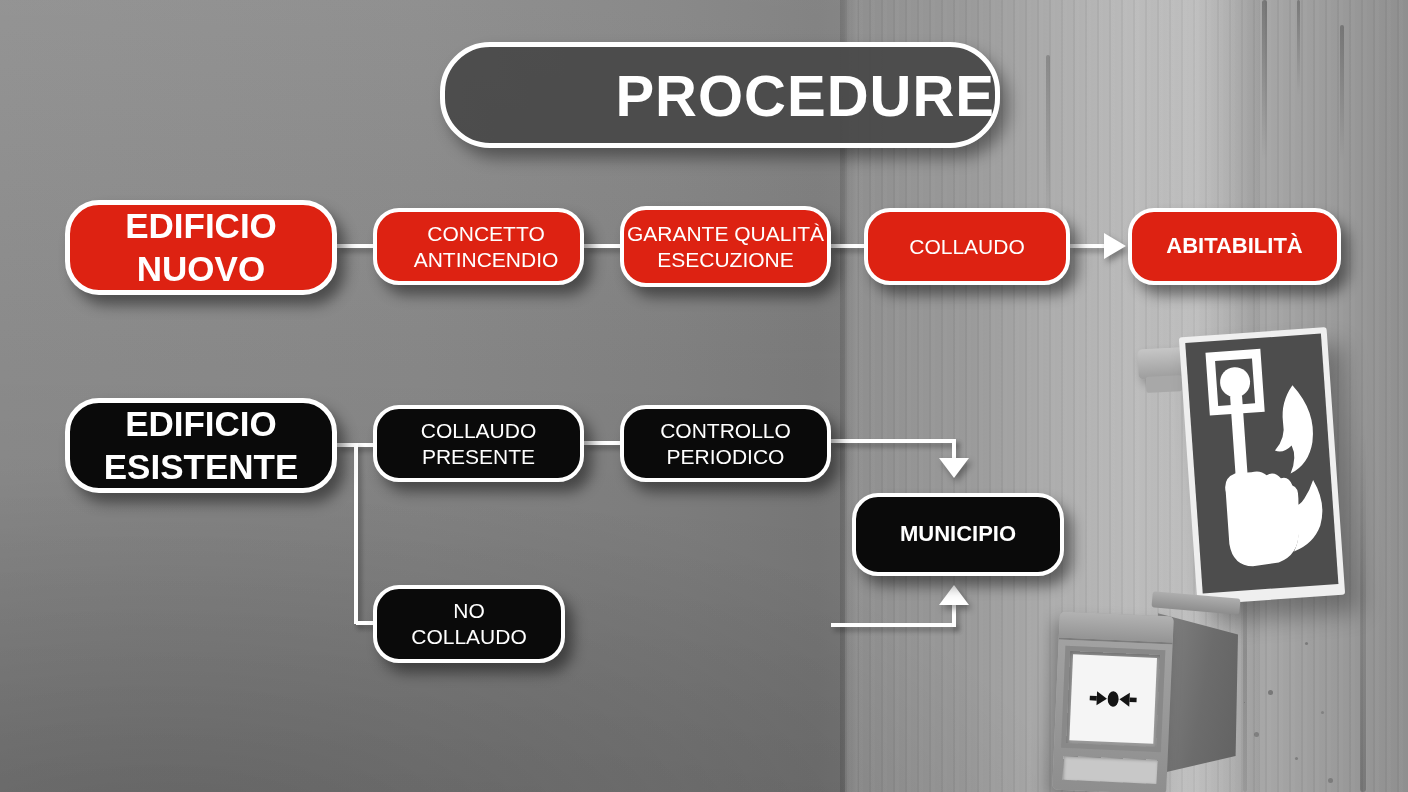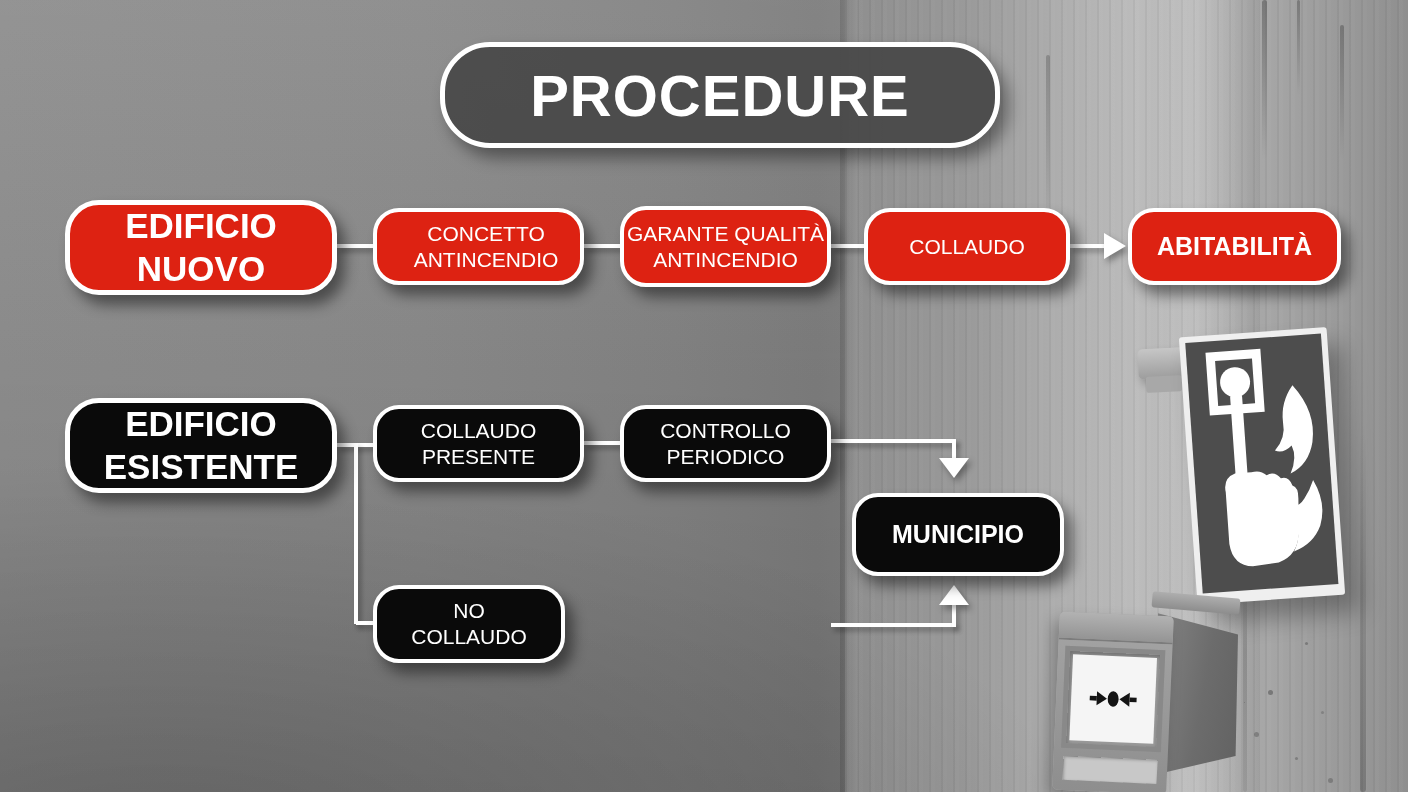--- a/index.html
+++ b/index.html
@@ -51,30 +51,30 @@
     background:linear-gradient(#a5a5a5,#8e8e8e);border-radius:5px;box-shadow:-6px 9px 16px rgba(0,0,0,.28);}
   .df-top{height:26px;background:linear-gradient(#b2b2b2,#949494);border-radius:5px 5px 0 0;border-bottom:2px solid #7c7c7c;}
   .df-frame{position:relative;margin:6px 7px 0;height:92px;border:5px solid #898989;background:#9a9a9a;
     box-shadow:inset 1px 2px 4px rgba(0,0,0,.3);}
   .df-label{position:absolute;inset:3px;background:#f5f5f5;display:flex;align-items:center;justify-content:center;}
   .df-label svg{width:50px;height:18px;}
   .df-bottom{margin:8px 10px 0;height:24px;background:#c8c8c8;box-shadow:inset 1px 1px 3px rgba(0,0,0,.25);}
   
   .title-box{position:absolute;left:440px;top:42px;width:560px;height:106px;box-sizing:border-box;
     background:rgba(74,74,74,0.96);border:5px solid #fff;border-radius:50px;z-index:10;
-    display:flex;align-items:center;justify-content:center;box-shadow:8px 10px 16px rgba(0,0,0,.4);}
+    display:flex;align-items:center;justify-content:flex-end;box-shadow:8px 10px 16px rgba(0,0,0,.4);}
   .title-box span{color:#fff;font-weight:700;font-size:58px;letter-spacing:1px;}
   .node{position:absolute;box-sizing:border-box;display:flex;align-items:center;justify-content:center;
     text-align:center;color:#fff;border:4px solid #fff;border-radius:26px;z-index:10;
     box-shadow:8px 10px 14px rgba(0,0,0,.45);font-size:21px;line-height:1.22;}
   .node span{white-space:pre-line;}
   .red{background:#dd2212;}
   .black{background:#0a0a0a;}
   .big{font-weight:700;font-size:35px;line-height:1.22;border-width:5px;border-radius:34px;}
-  .bold{font-weight:700;font-size:25px;}
+  .bold{font-weight:700;font-size:22px;}
   .n-nuovo{left:65px;top:200px;width:272px;height:95px;}
   .n-concetto{left:373px;top:208px;width:211px;height:77px;padding-left:15px;}
   .n-garante{left:620px;top:206px;width:211px;height:81px;}
   .n-collaudo{left:864px;top:208px;width:206px;height:77px;}
   .n-abitabilita{left:1128px;top:208px;width:213px;height:77px;}
   .n-esistente{left:65px;top:398px;width:272px;height:95px;}
   .n-presente{left:373px;top:405px;width:211px;height:77px;}
   .n-controllo{left:620px;top:405px;width:211px;height:77px;}
   .n-municipio{left:852px;top:493px;width:212px;height:83px;}
   .n-nocollaudo{left:373px;top:585px;width:192px;height:78px;}
@@ -158,21 +158,21 @@
   <div class="node red big n-nuovo">
     <span>EDIFICIO
 NUOVO</span>
   </div>
   <div class="node red n-concetto">
     <span>CONCETTO
 ANTINCENDIO</span>
   </div>
   <div class="node red n-garante">
     <span>GARANTE QUALITÀ
-ANTINCENDIO</span>
+ESECUZIONE</span>
   </div>
   <div class="node red n-collaudo">
     <span>COLLAUDO</span>
   </div>
   <div class="node red bold n-abitabilita">
     <span>ABITABILITÀ</span>
   </div>
 
   <div class="node black big n-esistente">
     <span>EDIFICIO

